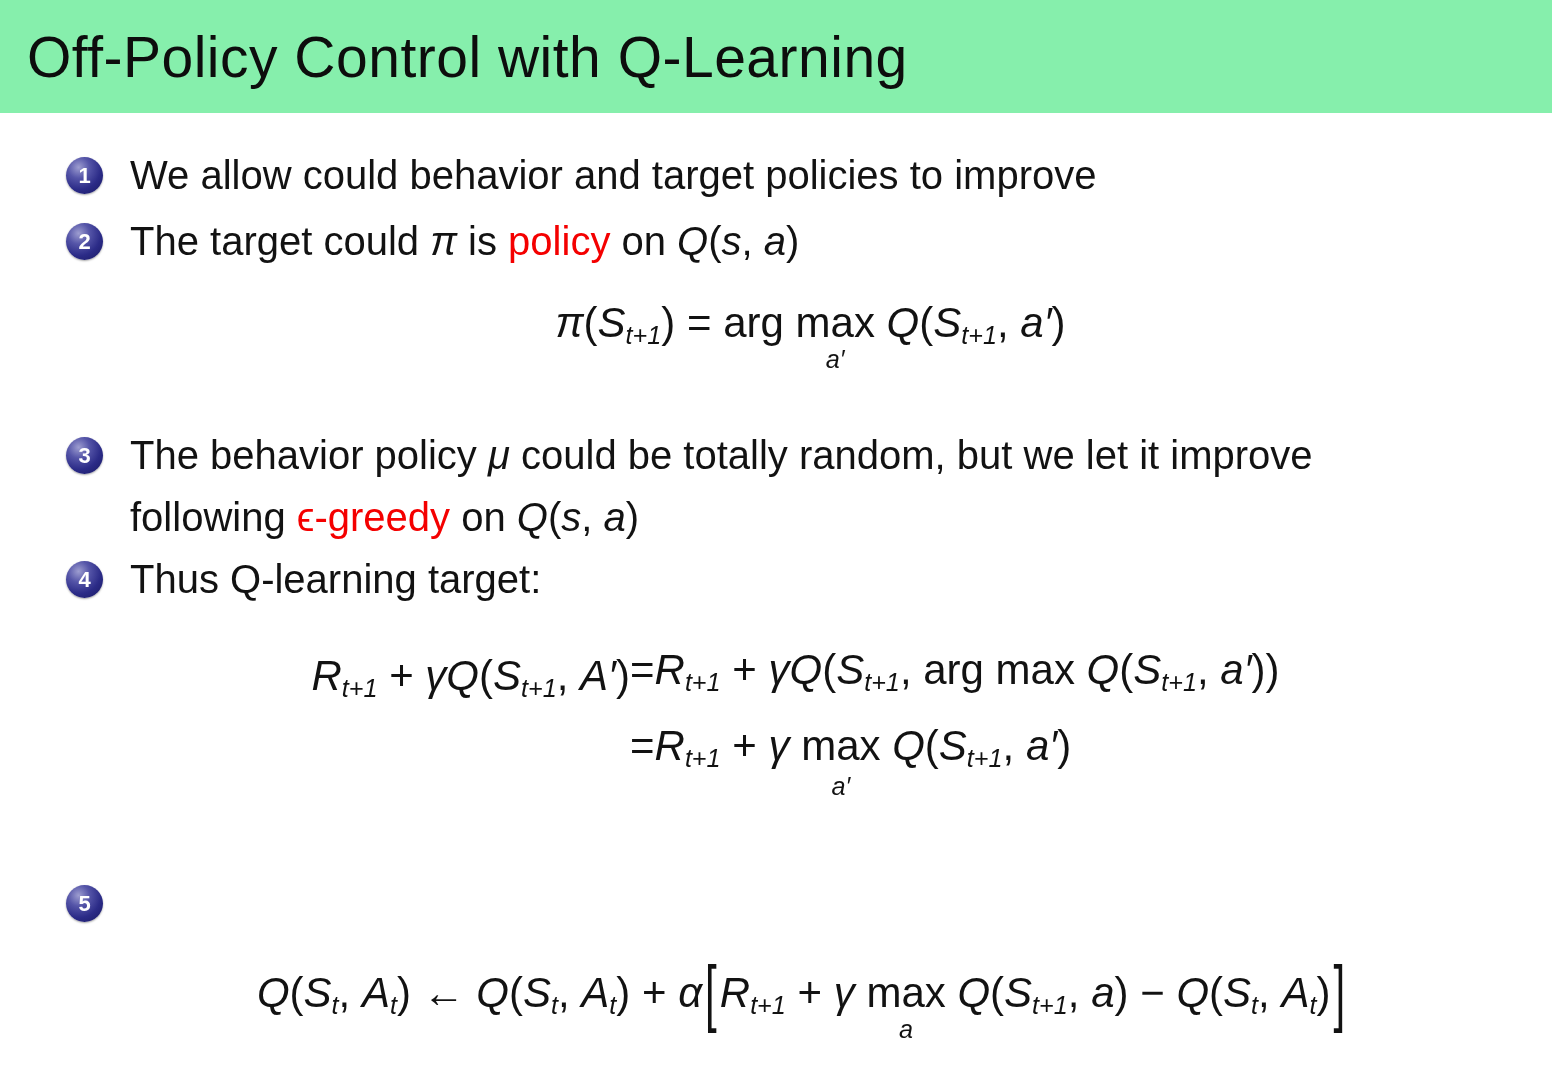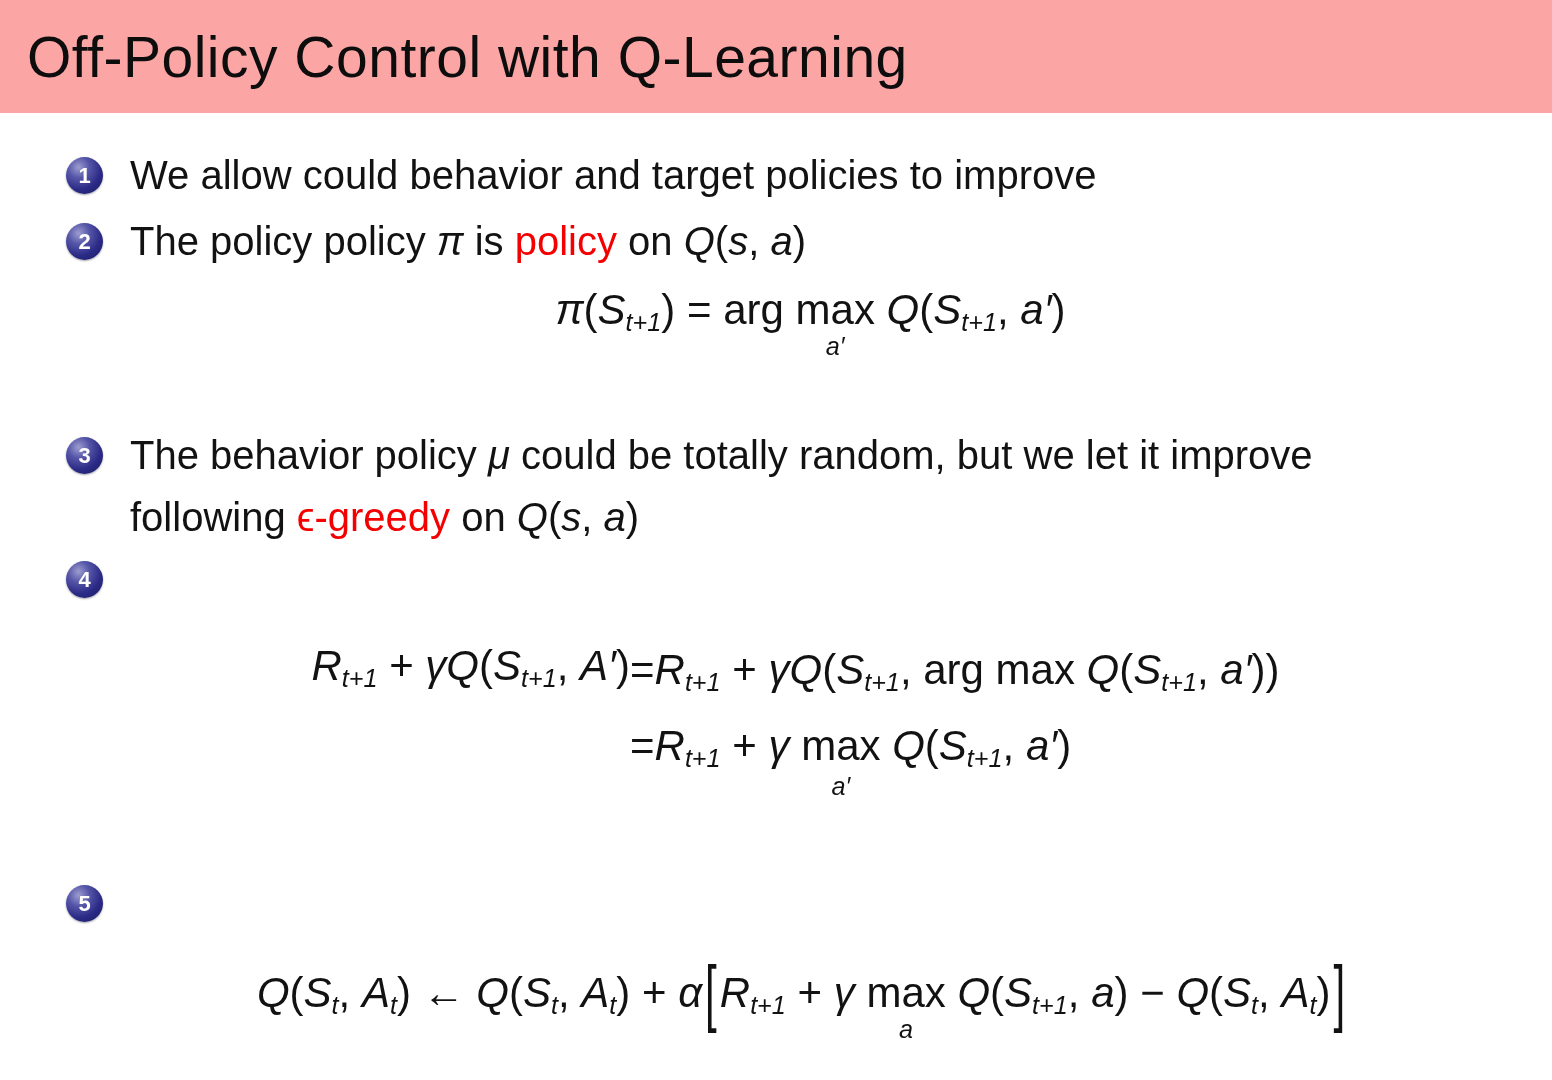--- a/index.html
+++ b/index.html
@@ -6,21 +6,21 @@
   html,body { width:1552px; height:1080px; }
   body {
     background:#ffffff;
     font-family:"Liberation Sans","DejaVu Sans",sans-serif;
     color:#121212;
     position:relative;
     overflow:hidden;
   }
   .header {
     position:absolute; top:0; left:0; width:1552px; height:113px;
-    background:#fca5a5;
+    background:#86efac;
     display:flex; align-items:center;
     padding-left:27px;
   }
   .title {
     font-size:57px;
     letter-spacing:0.5px;
     color:#0d0d0d;
   }
   .item {
     position:absolute; left:66px;
@@ -41,30 +41,30 @@
     line-height:62px;
     white-space:nowrap;
   }
   .eq {
     position:absolute;
     font-size:42px;
     line-height:1.3;
     white-space:nowrap;
   }
   .eq-center { left:0; width:1552px; text-align:center; }
-  .eq-a { top:283px; padding-left:69px; }
+  .eq-a { top:296px; padding-left:69px; }
   .eq-c { top:966px; padding-left:53px; }
   .align-block {
     position:absolute; top:638px; left:118px;
     display:grid;
     grid-template-columns:512px auto;
     font-size:42px;
     white-space:nowrap;
   }
-  .arow-l { text-align:right; height:76px; line-height:56px; }
+  .arow-l { text-align:right; height:76px; line-height:76px; }
   .arow-r { text-align:left;  height:76px; line-height:64px; }
   
   .tk-t  { font-style:normal; }
   .tk-v  { font-style:italic; font-family:"Liberation Sans","DejaVu Sans",sans-serif; }
   .tk-sb { font-size:0.60em; font-style:italic; vertical-align:-0.28em; }
   .tk-r  { color:#f40000; }
   .tk-big{
     display:inline-block;
     transform:scaleY(1.75);
     transform-origin:50% 55%;
@@ -87,32 +87,33 @@
   <div class="title">Off-Policy Control with Q-Learning</div>
 </div>
 
 <div class="item" style="top:144px;">
   <div class="ball">1</div>
   <div class="item-text"><span class="tk-t">We allow could behavior and target policies to improve</span></div>
 </div>
 
 <div class="item" style="top:210px;">
   <div class="ball">2</div>
-  <div class="item-text"><span class="tk-t">The policy policy </span><span class="tk-v">π</span><span class="tk-t"> is </span><span class="tk-r">policy</span><span class="tk-t"> on </span><span class="tk-v">Q</span><span class="tk-t">(</span><span class="tk-v">s</span><span class="tk-t">, </span><span class="tk-v">a</span><span class="tk-t">)</span></div>
+  <div class="item-text"><span class="tk-t">The target could </span><span class="tk-v">π</span><span class="tk-t"> is </span><span class="tk-r">policy</span><span class="tk-t"> on </span><span class="tk-v">Q</span><span class="tk-t">(</span><span class="tk-v">s</span><span class="tk-t">, </span><span class="tk-v">a</span><span class="tk-t">)</span></div>
 </div>
 
 <div class="eq eq-center eq-a"><span class="tk-v">π</span><span class="tk-t">(</span><span class="tk-v">S</span><span class="tk-sb">t+1</span><span class="tk-t">) = </span><span class="tk-t">arg </span><span class="stk"><span class="stk-top">max</span><span class="stk-bot">a′</span></span><span class="tk-t"> </span><span class="tk-v">Q</span><span class="tk-t">(</span><span class="tk-v">S</span><span class="tk-sb">t+1</span><span class="tk-t">, </span><span class="tk-v">a′</span><span class="tk-t">)</span></div>
 
 <div class="item" style="top:424px;">
   <div class="ball">3</div>
   <div class="item-text"><span class="tk-t">The behavior policy </span><span class="tk-v">μ</span><span class="tk-t"> could be totally random, but we let it improve</span><br><span class="tk-t">following </span><span class="tk-r">ϵ-greedy</span><span class="tk-t"> on </span><span class="tk-v">Q</span><span class="tk-t">(</span><span class="tk-v">s</span><span class="tk-t">, </span><span class="tk-v">a</span><span class="tk-t">)</span></div>
 </div>
 
 <div class="item" style="top:548px;">
   <div class="ball">4</div>
+  <div class="item-text"><span class="tk-t">Thus Q-learning target:</span></div>
 </div>
 
 <div class="align-block">
   <div class="arow-l"><span class="tk-v">R</span><span class="tk-sb">t+1</span><span class="tk-t"> + </span><span class="tk-v">γ</span><span class="tk-v">Q</span><span class="tk-t">(</span><span class="tk-v">S</span><span class="tk-sb">t+1</span><span class="tk-t">, </span><span class="tk-v">A′</span><span class="tk-t">) </span></div>
   <div class="arow-r"><span class="tk-t">=</span><span class="tk-v">R</span><span class="tk-sb">t+1</span><span class="tk-t"> + </span><span class="tk-v">γ</span><span class="tk-v">Q</span><span class="tk-t">(</span><span class="tk-v">S</span><span class="tk-sb">t+1</span><span class="tk-t">, arg max </span><span class="tk-v">Q</span><span class="tk-t">(</span><span class="tk-v">S</span><span class="tk-sb">t+1</span><span class="tk-t">, </span><span class="tk-v">a′</span><span class="tk-t">))</span></div>
   <div class="arow-l"></div>
   <div class="arow-r"><span class="tk-t">=</span><span class="tk-v">R</span><span class="tk-sb">t+1</span><span class="tk-t"> + </span><span class="tk-v">γ</span><span class="tk-t"> </span><span class="stk"><span class="stk-top">max</span><span class="stk-bot">a′</span></span><span class="tk-t"> </span><span class="tk-v">Q</span><span class="tk-t">(</span><span class="tk-v">S</span><span class="tk-sb">t+1</span><span class="tk-t">, </span><span class="tk-v">a′</span><span class="tk-t">)</span></div>
 </div>
 
 <div class="item" style="top:872px;">

